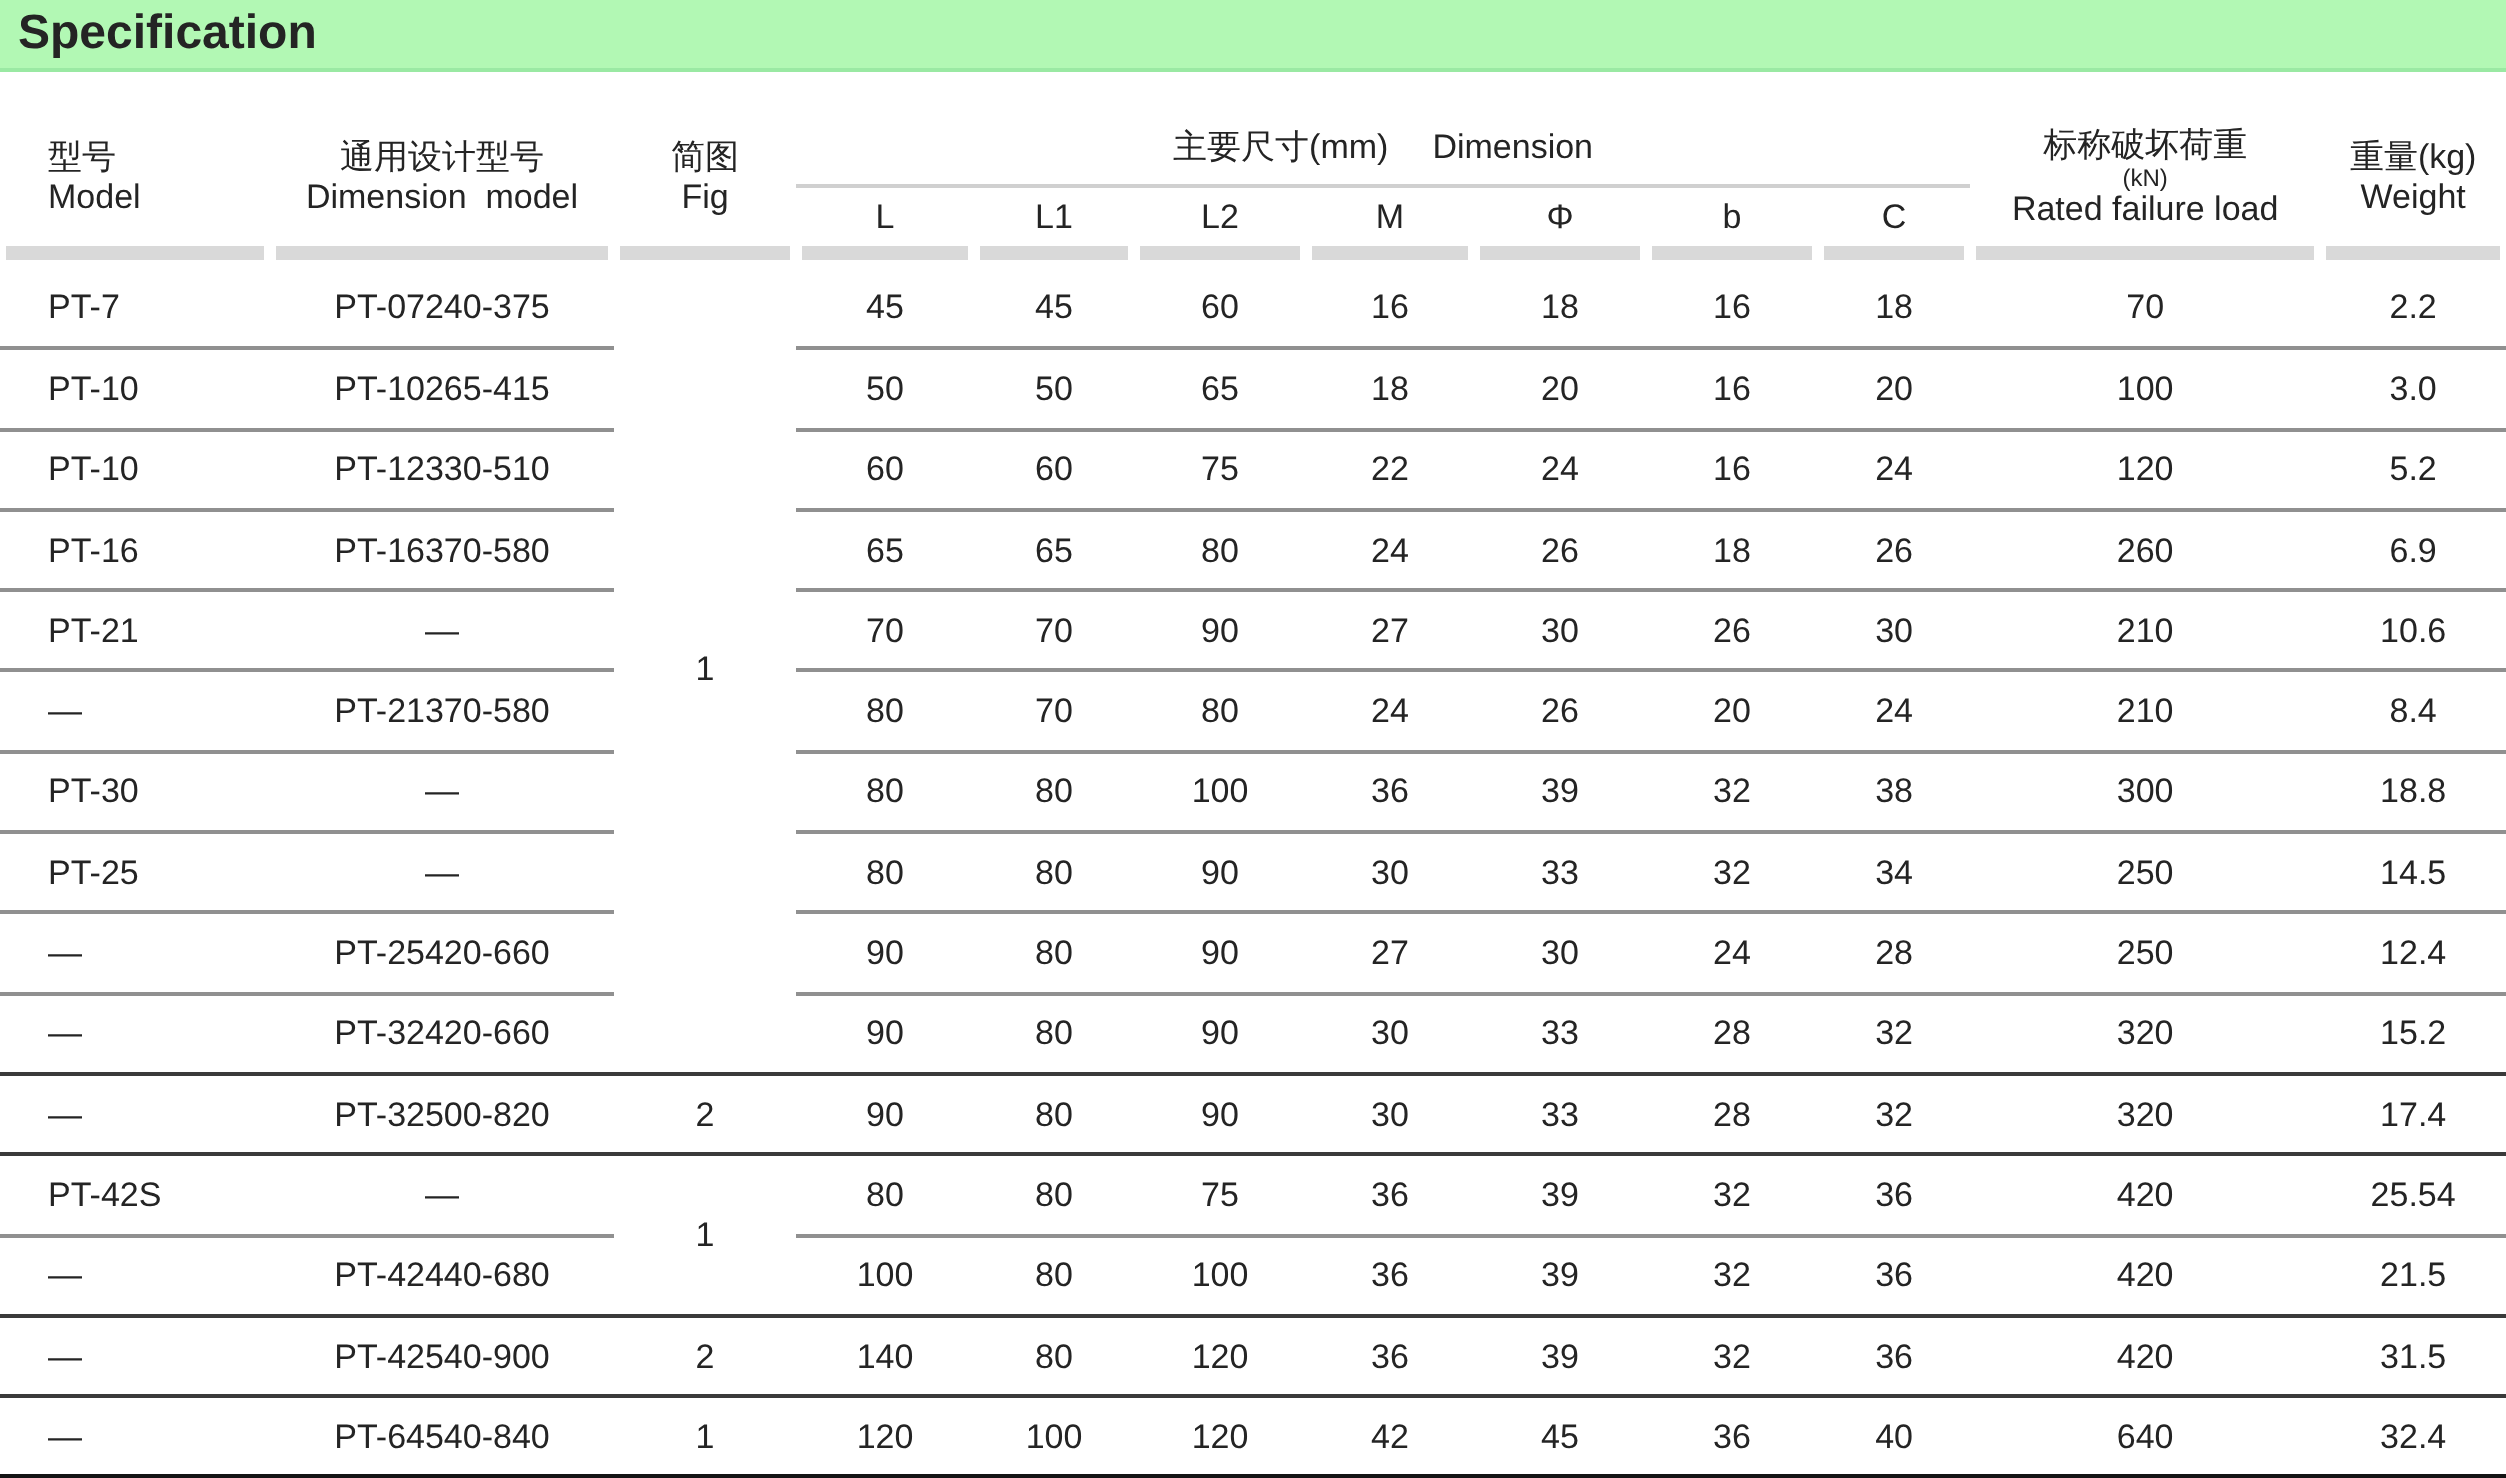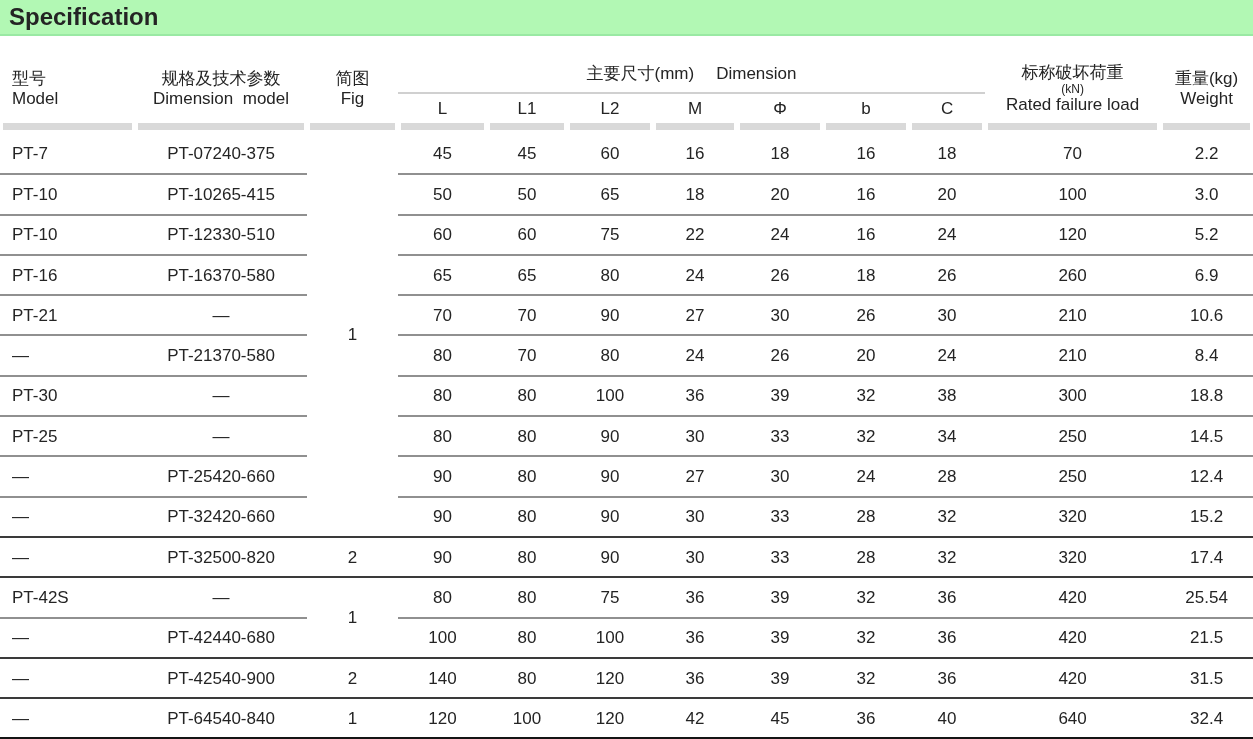--- a/index.html
+++ b/index.html
@@ -25,21 +25,21 @@
   }
   col.c-model{width:135px}col.c-univ{width:172px}col.c-fig{width:91px}
   col.c-L{width:89px}col.c-L1{width:80px}col.c-L2{width:86px}col.c-M{width:84px}
   col.c-phi{width:86px}col.c-b{width:86px}col.c-C{width:76px}
   col.c-load{width:175px}col.c-weight{width:93px}
   th,td{padding:0;text-align:center;vertical-align:middle;font-weight:normal;}
   
   thead .h1{height:38px;}
   thead .h2{height:30px;}
   thead th{font-size:17px;line-height:1.15;}
-  th.model,td.model{text-align:left;padding-left:12px;}
+  th.model,td.model{text-align:left;padding-left:24px;}
   th.dimgroup{border-bottom:2px solid var(--dim_underline,#d0d0d0);vertical-align:middle;}
   th.dimgroup .zh{margin-right:22px;}
   th .en{white-space:pre;}
   th.load .unit{font-size:12px;line-height:1.0;}
   thead .h3 td{height:11px;vertical-align:top;}
   .strip{height:7px;margin:0 3px;background:var(--strip,#d9d9d9);}
   
   tbody tr{height:40.3px;}
   tbody td{line-height:1;}
   tbody tr:not(.group-end):not(.table-end) td:not(.fig){
@@ -72,21 +72,21 @@
       <col class="c-load">
         <col class="c-weight">
     </colgroup>
     <thead>
       <tr class="h1">
         <th class="model" rowspan="2">
           <div>型号</div>
           <div class="en">Model</div>
         </th>
         <th rowspan="2">
-          <div>规格及技术参数</div>
+          <div>通用设计型号</div>
           <div class="en">Dimension  model</div>
         </th>
         <th rowspan="2">
           <div>简图</div>
           <div class="en">Fig</div>
         </th>
         <th class="dimgroup" colspan="7">
           <span class="zh">主要尺寸(mm)</span><span class="en">Dimension</span>
         </th>
         <th class="load" rowspan="2">

